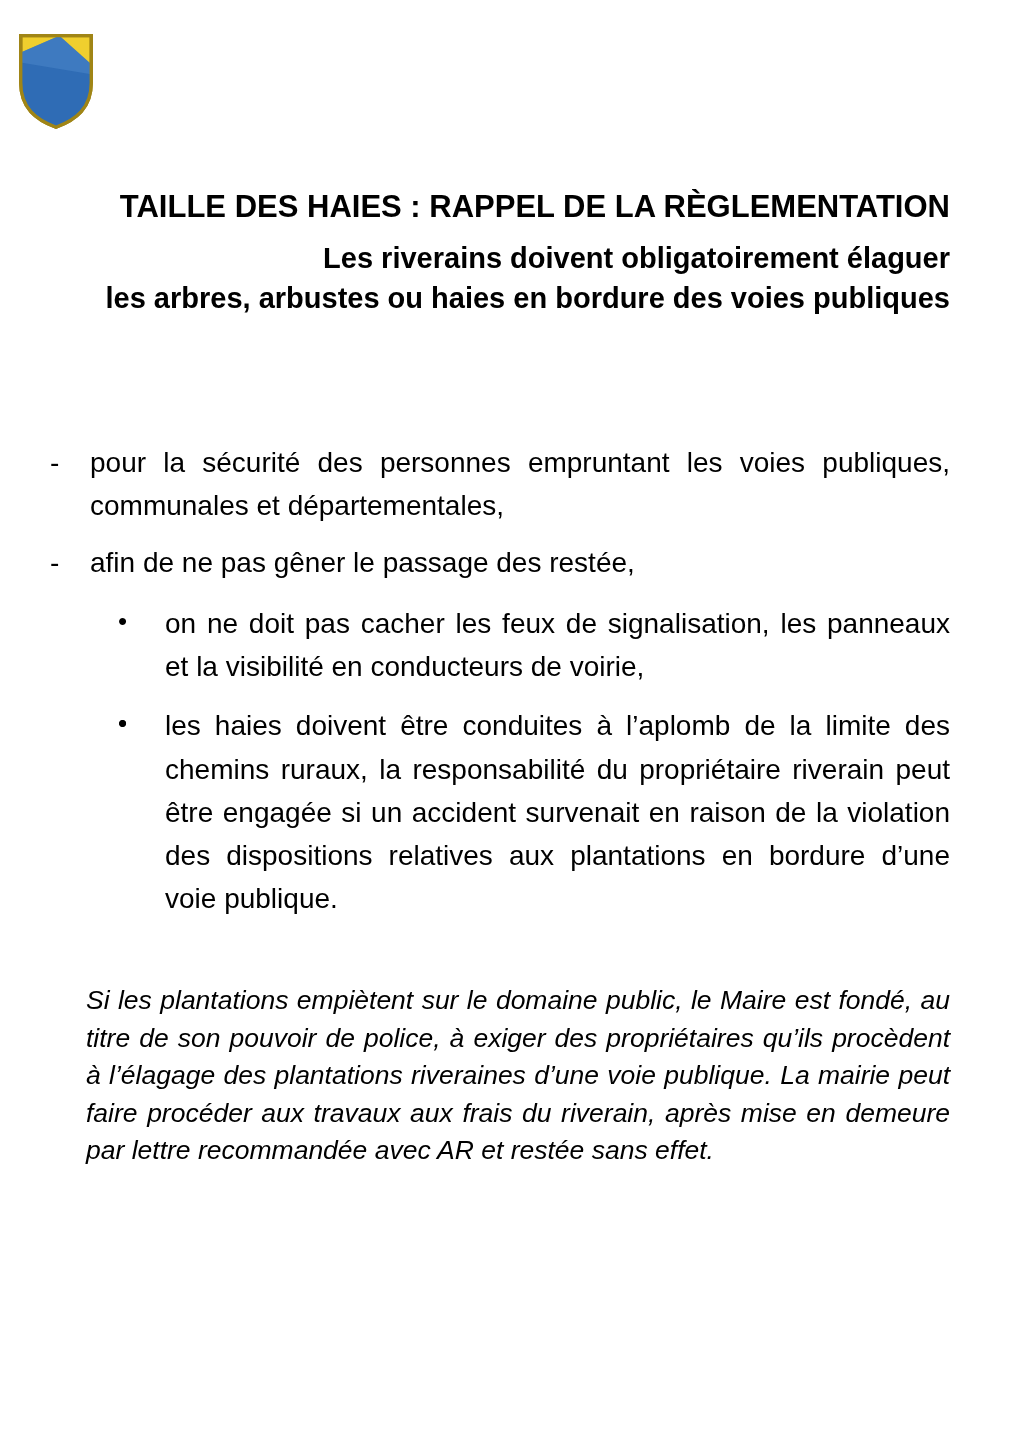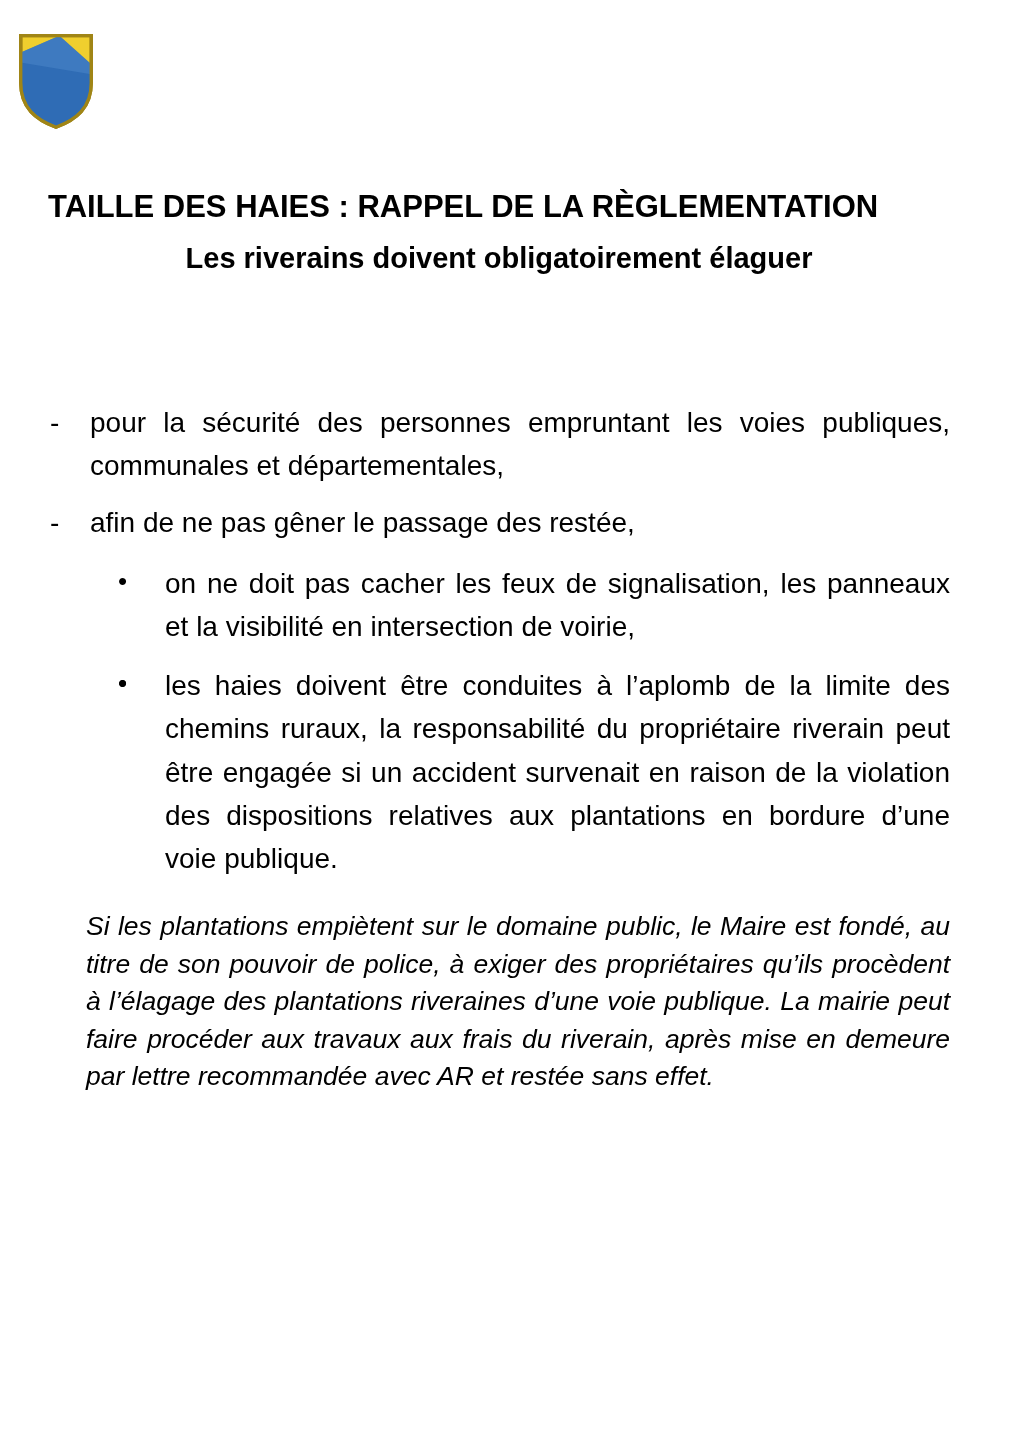--- a/index.html
+++ b/index.html
@@ -27,28 +27,28 @@
     position: relative;
     left: 0;
   }
   .crest svg { display: block; width: 84px; height: 102px; }
 
   h1.doc-title {
     margin: 56px 0 0 0;
     font-size: 31px;
     line-height: 1.22;
     font-weight: bold;
-    text-align: left;
+    text-align: right;
   }
   h2.doc-subtitle {
     margin: 12px 0 0 0;
     font-size: 29px;
     line-height: 1.38;
     font-weight: bold;
-    text-align: center;
+    text-align: right;
   }
 
   .dash-list { margin-top: 123px; }
   .dash-item {
     position: relative;
     padding-left: 42px;
     margin-bottom: 14px;
     font-size: 28px;
     line-height: 1.54;
     text-align: justify;
@@ -72,21 +72,21 @@
     text-align: justify;
   }
   .bullet-item .marker {
     position: absolute;
     left: 0;
     top: -1px;
     font-size: 26px;
   }
 
   .footer-para {
-    margin: 28px 0 0 38px;
+    margin: 62px 0 0 38px;
     font-size: 26.5px;
     line-height: 1.42;
     font-style: italic;
     font-weight: bold;
     text-align: justify;
   }
   
   .footer-para { font-weight: normal; }
 </style>
 </head>
@@ -109,39 +109,40 @@
         <polygon points="8,26 54,6 92,40 92,52 8,38" fill="#4a86c9" opacity="0.55"></polygon>
       </g>
       <path d="M8,6 L92,6 L92,62 C92,92 74,106 50,115 C26,106 8,92 8,62 Z" fill="none" stroke="#a08516" stroke-width="4"></path>
     </svg>
   </div>
 
   <h1 class="doc-title">TAILLE DES HAIES : RAPPEL DE LA RÈGLEMENTATION</h1>
 
   <h2 class="doc-subtitle">
     <span>Les riverains doivent obligatoirement élaguer</span><br>
+    <span>les arbres, arbustes ou haies en bordure des voies publiques</span>
   </h2>
 
   <div class="dash-list">
 
     <div class="dash-item">
       <span class="marker">-</span>
       <b>pour la sécurité des personnes empruntant les voies</b><span> publiques, communales et départementales,</span>
     </div>
 
     <div class="dash-item">
       <span class="marker">-</span>
       <b>afin de ne pas gêner le passage des restée</b><span>,</span>
     </div>
 
     <div class="bullet-list">
 
       <div class="bullet-item">
         <span class="marker">•</span>
-        <span>on ne doit pas cacher les feux de signalisation, les panneaux et la visibilité en intersection de voirie,</span>
+        <span>on ne doit pas cacher les feux de signalisation, les panneaux et la visibilité en conducteurs de voirie,</span>
       </div>
 
       <div class="bullet-item">
         <span class="marker">•</span>
       </div>
 
       <div class="bullet-item">
         <span class="marker">•</span>
         <span>les haies doivent être conduites à l’aplomb de la limite des chemins ruraux, la responsabilité du propriétaire riverain peut être engagée si un accident survenait en raison de la violation des dispositions relatives aux plantations en bordure d’une voie publique.</span>
       </div>

